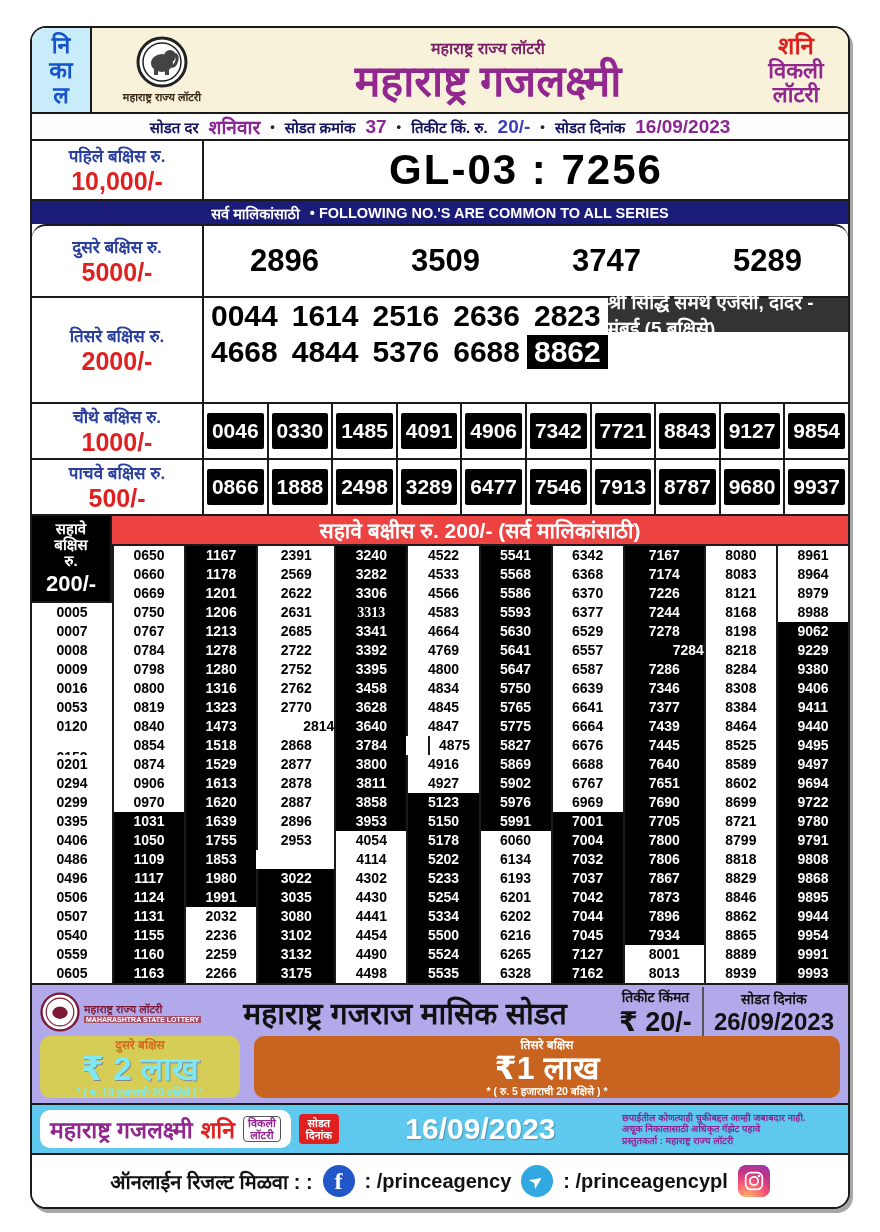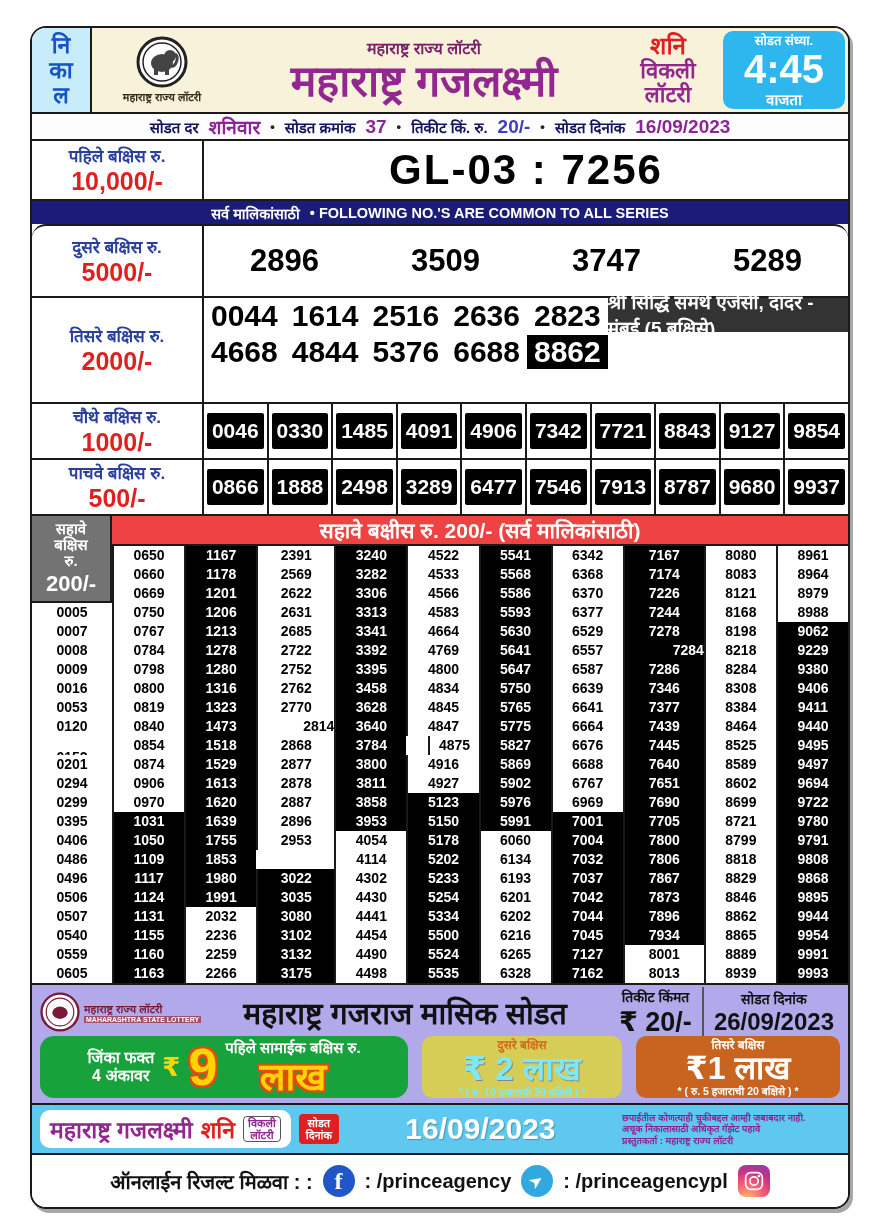--- a/index.html
+++ b/index.html
@@ -50,21 +50,21 @@
   .thirdnums span.dark { background: #000; color: #fff; }
   .agencybar { height: 34px; background: #333; color: #fff; font-weight: bold; font-size: 19px; display: flex; align-items: center; justify-content: center; }
   .fourth-row, .fifth-row { height: 56px; }
   .tennums { flex: 1; display: flex; }
   .tennums .c { flex: 1; border-left: 2px solid #1a1a1a; display: flex; align-items: center; justify-content: center; }
   .tennums .c:first-child { border-left: none; }
   .tennums .numbox { background: #000; color: #fff; font-weight: bold; font-size: 21px; width: calc(100% - 6px); text-align: center; padding: 6px 0; border-radius: 2px; }
 
   
   .sixth { display: grid; grid-template-columns: 80px repeat(10, 1fr); grid-template-rows: 30px repeat(23, 19px); border-top: 2px solid #1a1a1a; }
-  .redcell { grid-column: 1; grid-row: 1 / 5; background: #737373; color: #fff; border-right: 2px solid #1a1a1a; border-bottom: 2px solid #1a1a1a; display: flex; flex-direction: column; align-items: center; justify-content: center; font-weight: bold; }
+  .redcell { grid-column: 1; grid-row: 1 / 5; background: #000000; color: #fff; border-right: 2px solid #1a1a1a; border-bottom: 2px solid #1a1a1a; display: flex; flex-direction: column; align-items: center; justify-content: center; font-weight: bold; }
   .redcell .l { font-size: 15px; line-height: 16px; }
   .redcell .amt { font-size: 22px; margin-top: 2px; }
   .sixbanner { grid-column: 2 / 12; grid-row: 1; background: #ee4343; color: #fff; font-size: 21px; font-weight: bold; display: flex; align-items: center; justify-content: center; border-bottom: 2px solid #1a1a1a; }
   .cell { font-weight: bold; font-size: 14px; line-height: 19px; text-align: center; color: #000; background: #fff; }
   .cell.bl { border-left: 2px solid #1a1a1a; }
   .cell.dark { background: #000; color: #fff; }
 
   
   .promo { height: 120px; border-top: 2px solid #1a1a1a; background: #b1a9e9; padding: 4px 8px; display: flex; flex-direction: column; }
   .promotop { display: flex; align-items: center; height: 46px; }
@@ -141,25 +141,20 @@
         <div class="logocap">महाराष्ट्र राज्य लॉटरी</div>
       </div>
       <div class="titleblock">
         <div class="smalltitle">महाराष्ट्र राज्य लॉटरी</div>
         <div class="maintitle">महाराष्ट्र गजलक्ष्मी</div>
       </div>
       <div class="dayblock">
         <div class="dayname">शनि</div>
         <div class="weekly">विकली</div>
         <div class="weekly">लॉटरी</div>
-      </div>
-      <div class="timebox">
-        <div class="tl">सोडत संध्या.</div>
-        <div class="tv">4:45</div>
-        <div class="ts">वाजता</div>
       </div>
     </div>
 
     <div class="inforow">
       <span class="lbl">सोडत दर</span>
       <span class="vpurple">शनिवार</span>
       <span class="bullet">•</span>
       <span class="lbl">सोडत क्रमांक</span>
       <span class="vpurple">37</span>
       <span class="bullet">•</span>
@@ -389,21 +384,21 @@
         <div class="cell bl" style="grid-area: 18 / 4; margin-top: 40px;">2994</div>
         <div class="cell bl dark" style="grid-area: 19 / 4;">3022</div>
         <div class="cell bl dark" style="grid-area: 20 / 4;">3035</div>
         <div class="cell bl dark" style="grid-area: 21 / 4;">3080</div>
         <div class="cell bl dark" style="grid-area: 22 / 4;">3102</div>
         <div class="cell bl dark" style="grid-area: 23 / 4;">3132</div>
         <div class="cell bl dark" style="grid-area: 24 / 4;">3175</div>
         <div class="cell bl dark" style="grid-area: 2 / 5;">3240</div>
         <div class="cell bl dark" style="grid-area: 3 / 5;">3282</div>
         <div class="cell bl dark" style="grid-area: 4 / 5;">3306</div>
-        <div class="cell bl dark" style="grid-area: 5 / 5;">3313</div>
+        <div class="cell bl dark" style="grid-area: 5 / 5; font-family: Liberation Serif, serif;">3313</div>
         <div class="cell bl dark" style="grid-area: 6 / 5;">3341</div>
         <div class="cell bl dark" style="grid-area: 7 / 5;">3392</div>
         <div class="cell bl dark" style="grid-area: 8 / 5;">3395</div>
         <div class="cell bl dark" style="grid-area: 9 / 5;">3458</div>
         <div class="cell bl dark" style="grid-area: 10 / 5;">3628</div>
         <div class="cell bl dark" style="grid-area: 11 / 5;">3640</div>
         <div class="cell bl dark" style="grid-area: 12 / 5;">3784</div>
         <div class="cell bl dark" style="grid-area: 13 / 5;">3800</div>
         <div class="cell bl dark" style="grid-area: 14 / 5;">3811</div>
         <div class="cell bl dark" style="grid-area: 15 / 5;">3858</div>
@@ -573,32 +568,20 @@
         <div class="pticket">
           <div class="tl">तिकीट किंमत</div>
           <div class="tv">₹ 20/-</div>
         </div>
         <div class="pdate">
           <div class="tl">सोडत दिनांक</div>
           <div class="tv">26/09/2023</div>
         </div>
       </div>
       <div class="promobottom">
-        <div class="greenbox">
-          <div class="win">
-            <div>जिंका फक्त</div>
-            <div>4 अंकावर</div>
-          </div>
-          <span class="rs">₹</span>
-          <span class="big9">9</span>
-          <div class="bigwrap">
-            <div class="toplbl">पहिले सामाईक बक्षिस रु.</div>
-            <div class="lakh">लाख</div>
-          </div>
-        </div>
         <div class="badge ybadge">
           <div class="sl">दुसरे बक्षिस</div>
           <div class="amt">₹ 2 लाख</div>
           <div class="note">* ( रु. 10 हजाराची 20 बक्षिसे ) *</div>
         </div>
         <div class="badge obadge">
           <div class="sl">तिसरे बक्षिस</div>
           <div class="amt">₹1 लाख</div>
           <div class="note">* ( रु. 5 हजाराची 20 बक्षिसे ) *</div>
         </div>

